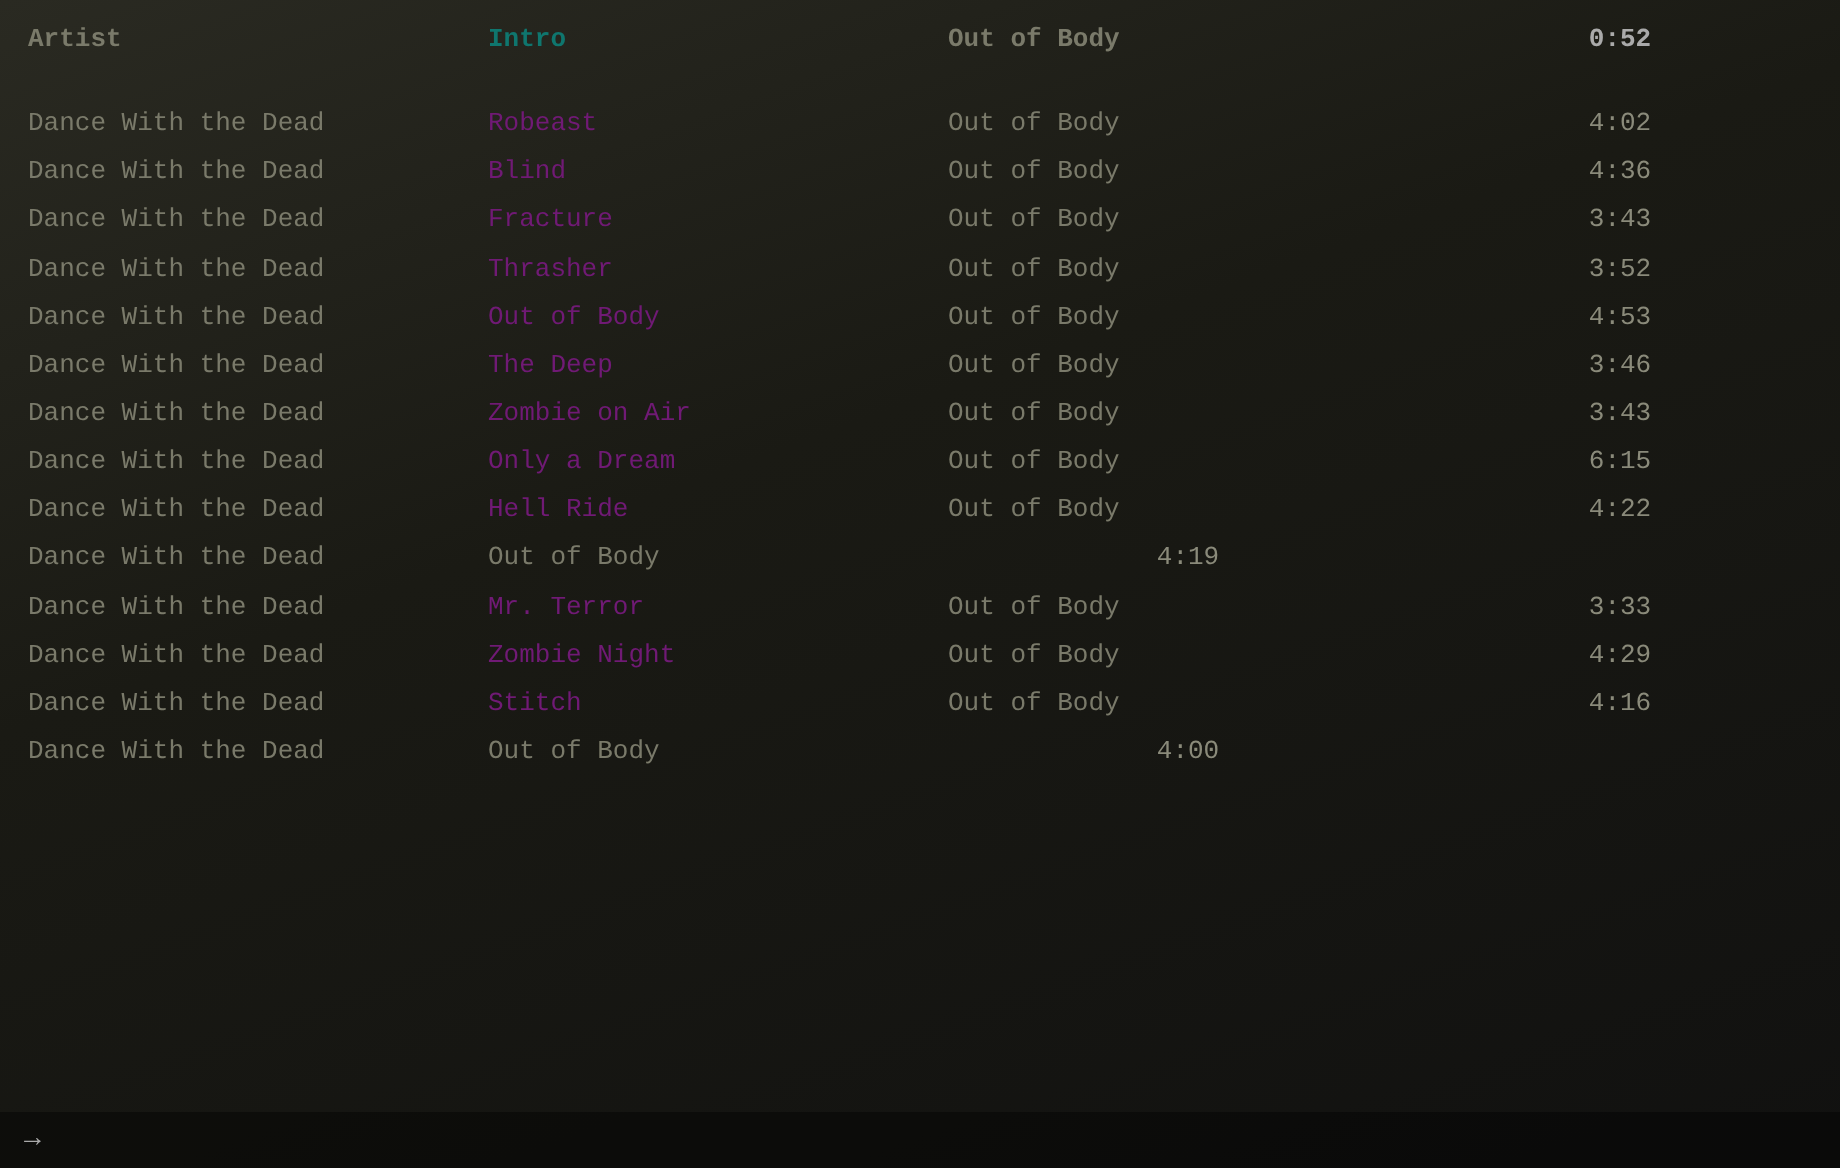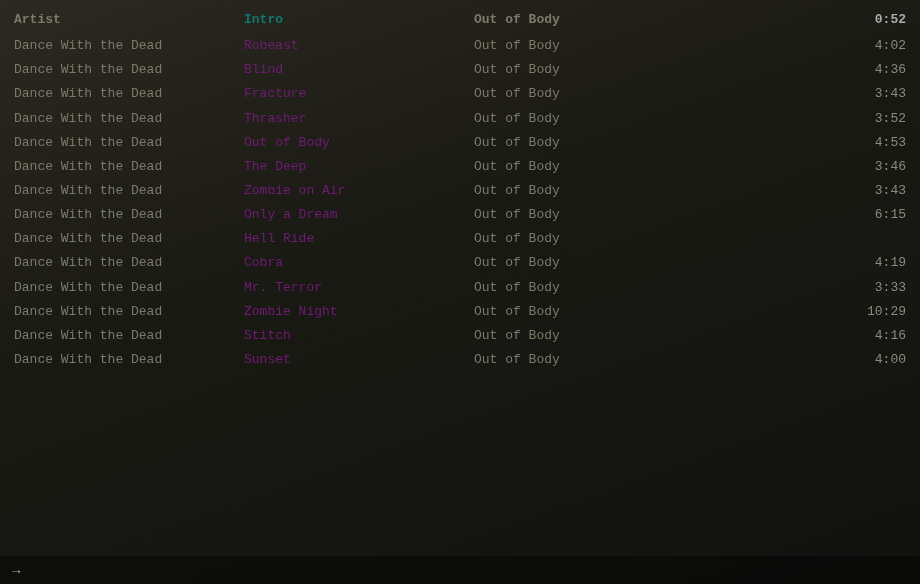--- a/index.html
+++ b/index.html
@@ -27,37 +27,37 @@
     .track-row {
       display: grid;
       grid-template-columns: 230px 230px 240px 1fr;
       padding: 2px 14px 2px 14px;
       line-height: 1.55;
     }
 
     .track-row.header {
       color: #aaaaaa;
       font-weight: bold;
-      margin-bottom: 2px;
+      margin-bottom: 18px;
     }
 
     .track-row .artist {
       color: #7a7a6a;
     }
 
     .track-row .title {
       color: #701a75;
     }
 
     .track-row .album {
       color: #7a7a6a;
     }
 
     .track-row .duration {
-      text-align: right;
+      text-align: center;
       color: #8a8a7a;
     }
 
     .track-row.header .title {
       color: #0f766e;
     }
 
     .track-row.header .duration {
       color: #aaaaaa;
     }
@@ -137,48 +137,47 @@
       <div class="track-row">
         <span class="artist">Dance With the Dead</span>
         <span class="title">Only a Dream</span>
         <span class="album">Out of Body</span>
         <span class="duration">6:15</span>
       </div>
       <div class="track-row">
         <span class="artist">Dance With the Dead</span>
         <span class="title">Hell Ride</span>
         <span class="album">Out of Body</span>
+        <span class="duration">4:22</span>
       </div>
       <div class="track-row">
         <span class="artist">Dance With the Dead</span>
-        <span class="title">Cobra</span>
         <span class="album">Out of Body</span>
         <span class="duration">4:19</span>
       </div>
       <div class="track-row">
         <span class="artist">Dance With the Dead</span>
         <span class="title">Mr. Terror</span>
         <span class="album">Out of Body</span>
         <span class="duration">3:33</span>
       </div>
       <div class="track-row">
         <span class="artist">Dance With the Dead</span>
         <span class="title">Zombie Night</span>
         <span class="album">Out of Body</span>
-        <span class="duration">10:29</span>
+        <span class="duration">4:29</span>
       </div>
       <div class="track-row">
         <span class="artist">Dance With the Dead</span>
         <span class="title">Stitch</span>
         <span class="album">Out of Body</span>
         <span class="duration">4:16</span>
       </div>
       <div class="track-row">
         <span class="artist">Dance With the Dead</span>
-        <span class="title">Sunset</span>
         <span class="album">Out of Body</span>
         <span class="duration">4:00</span>
       </div>
     </div>
 </div>
 
 <div class="bottom-bar">
   <span class="arrow-icon">→</span>
 </div>
 

